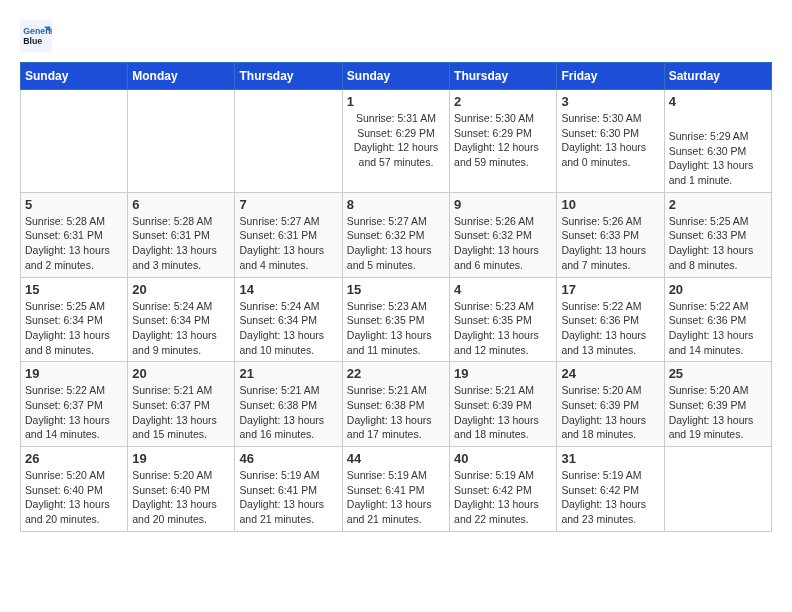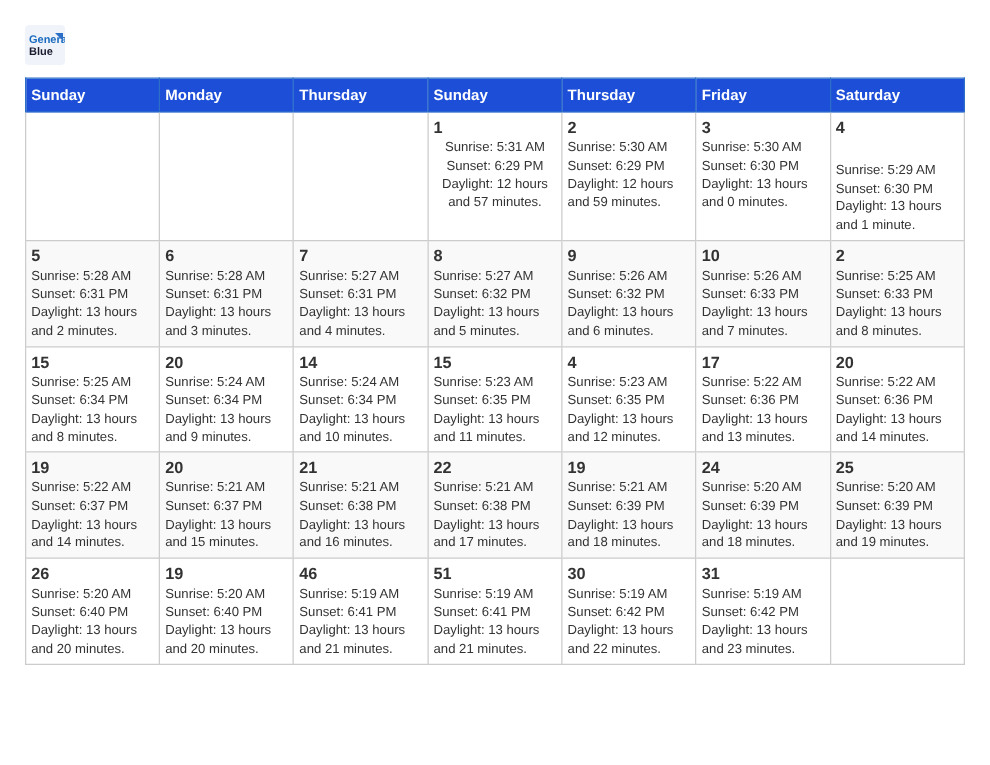--- a/index.html
+++ b/index.html
@@ -334,28 +334,28 @@
 and 20 minutes.</div>
         </td>
         <td>
           <span class="day-num">46</span>
           <div class="day-info" style="white-space: pre-line;">Sunrise: 5:19 AM
 Sunset: 6:41 PM
 Daylight: 13 hours
 and 21 minutes.</div>
         </td>
         <td>
-          <span class="day-num">51</span>
+          <span class="day-num">44</span>
           <div class="day-info" style="white-space: pre-line;">Sunrise: 5:19 AM
 Sunset: 6:41 PM
 Daylight: 13 hours
 and 21 minutes.</div>
         </td>
         <td>
-          <span class="day-num">30</span>
+          <span class="day-num">40</span>
           <div class="day-info" style="white-space: pre-line;">Sunrise: 5:19 AM
 Sunset: 6:42 PM
 Daylight: 13 hours
 and 22 minutes.</div>
         </td>
         <td>
           <span class="day-num">31</span>
           <div class="day-info" style="white-space: pre-line;">Sunrise: 5:19 AM
 Sunset: 6:42 PM
 Daylight: 13 hours

